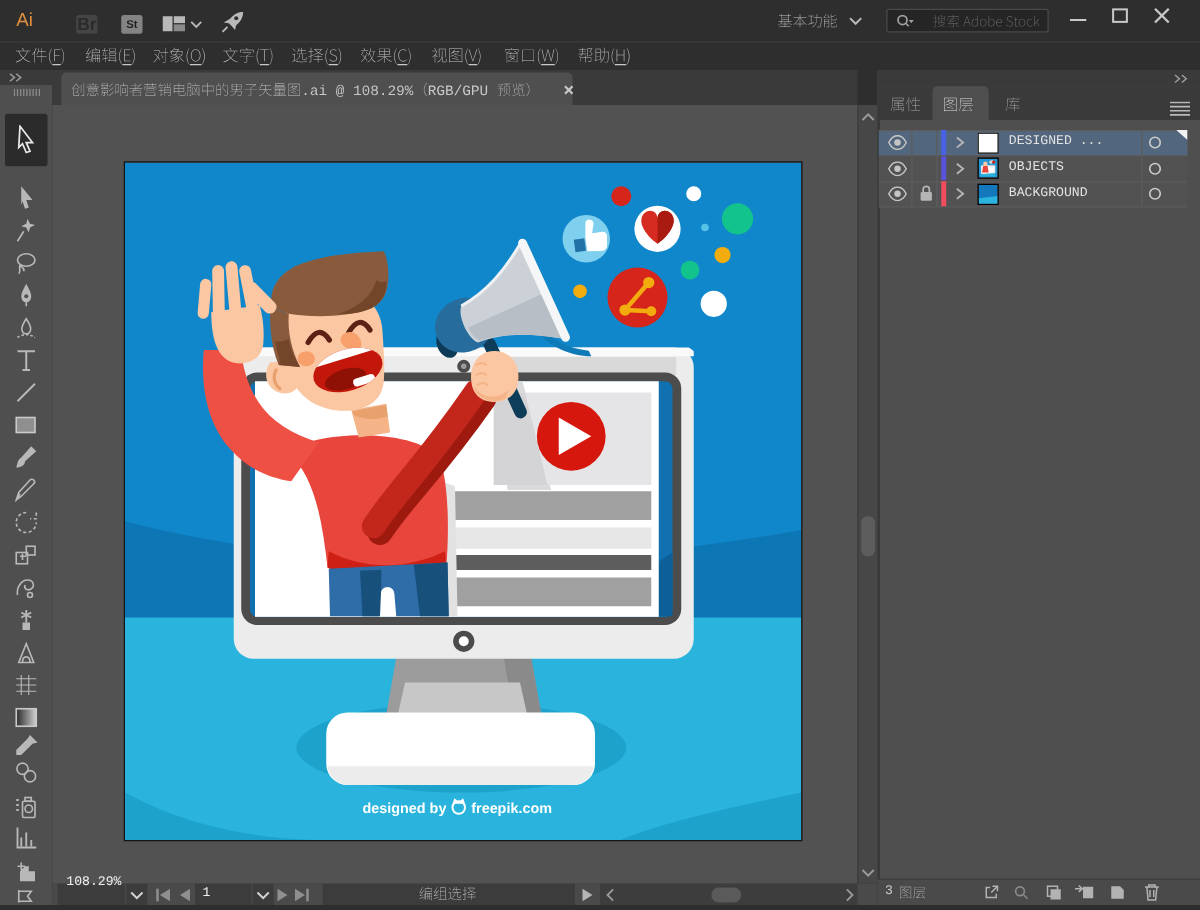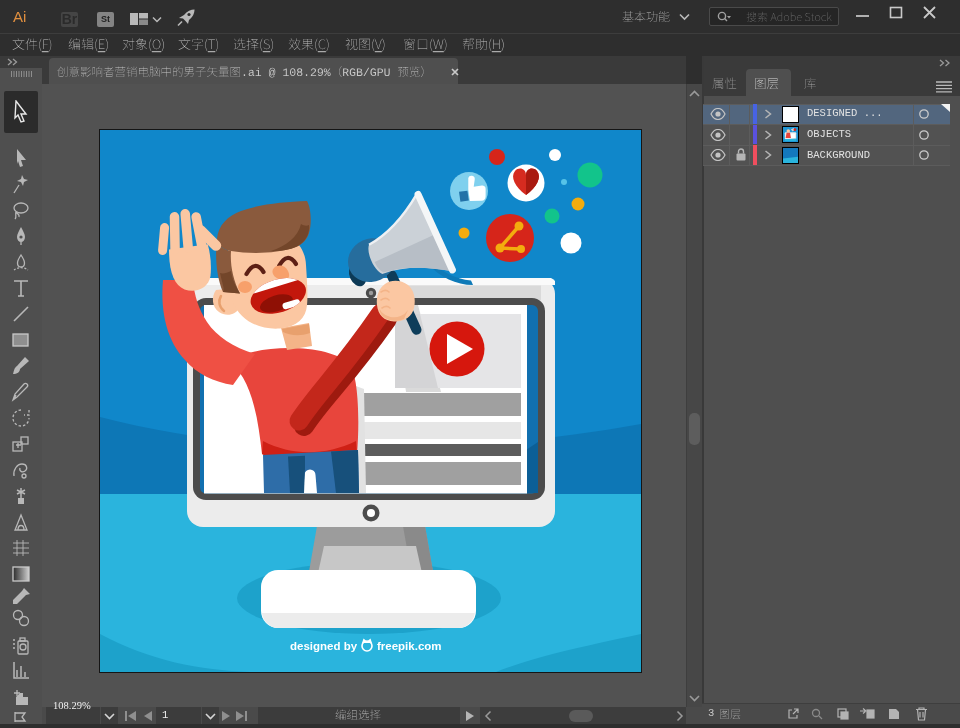--- a/index.html
+++ b/index.html
@@ -331,21 +331,21 @@
 <svg class="abs" style="left:689px;top:90px" width="11" height="8">
     <path d="M1,6 L5.5,1.5 L10,6" fill="none" stroke="#9a9a9a" stroke-width="1.6"></path>
   </svg>
 <svg class="abs" style="left:689px;top:694px" width="11" height="8">
     <path d="M1,2 L5.5,6.5 L10,2" fill="none" stroke="#9a9a9a" stroke-width="1.6"></path>
   </svg>
 <div class="abs" style="left:688.5px;top:413px;width:11px;height:32px;background:#5d5d5d;border-radius:5px"></div>
 
 <div class="abs" style="left:42px;top:707px;width:660px;height:17px;background:#4a4a4a"></div>
 <div class="abs" style="left:46px;top:707px;width:54px;height:17px;background:#3c3c3c"></div>
-<div class="abs" style="left:53px;top:700px;font-family:Liberation Serif, serif;font-size:10.5px;color:#f0f0f0">108.29%</div>
+<div class="abs" style="left:53px;top:700px;font-family:Liberation Mono, monospace;font-size:10.5px;color:#f0f0f0">108.29%</div>
 <div class="abs" style="left:101px;top:707px;width:17px;height:17px;background:#3c3c3c"></div>
 <svg class="abs" style="left:104px;top:713px" width="11" height="7">
     <path d="M1,1 L5.5,5.5 L10,1" fill="none" stroke="#d5d5d5" stroke-width="1.6"></path>
   </svg>
 <svg class="abs" style="left:124px;top:710px" width="132" height="12" fill="#8f8f8f">
 <rect x="1" y="1" width="2" height="10"></rect>
     <path d="M12,1 L4,6 L12,11 Z"></path>
     <path d="M28,1 L20,6 L28,11 Z"></path>
 <path d="M98,1 L106,6 L98,11 Z"></path>
     <path d="M112,1 L120,6 L112,11 Z"></path>

